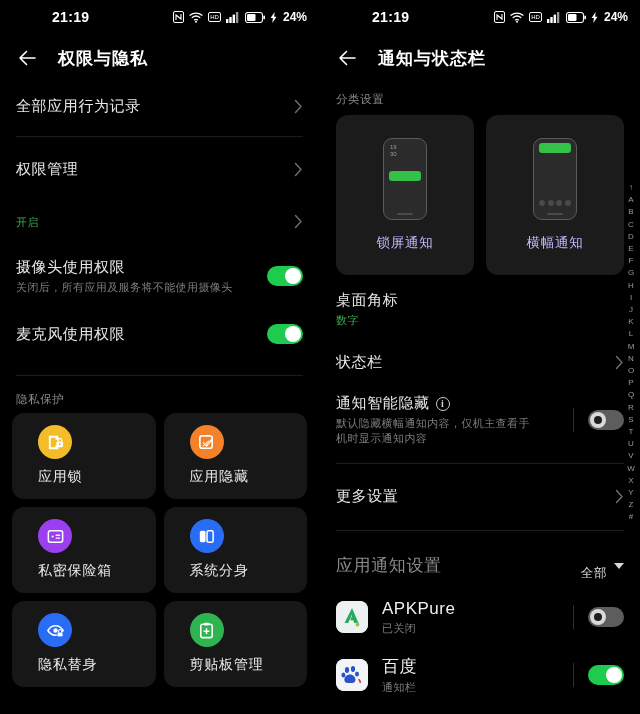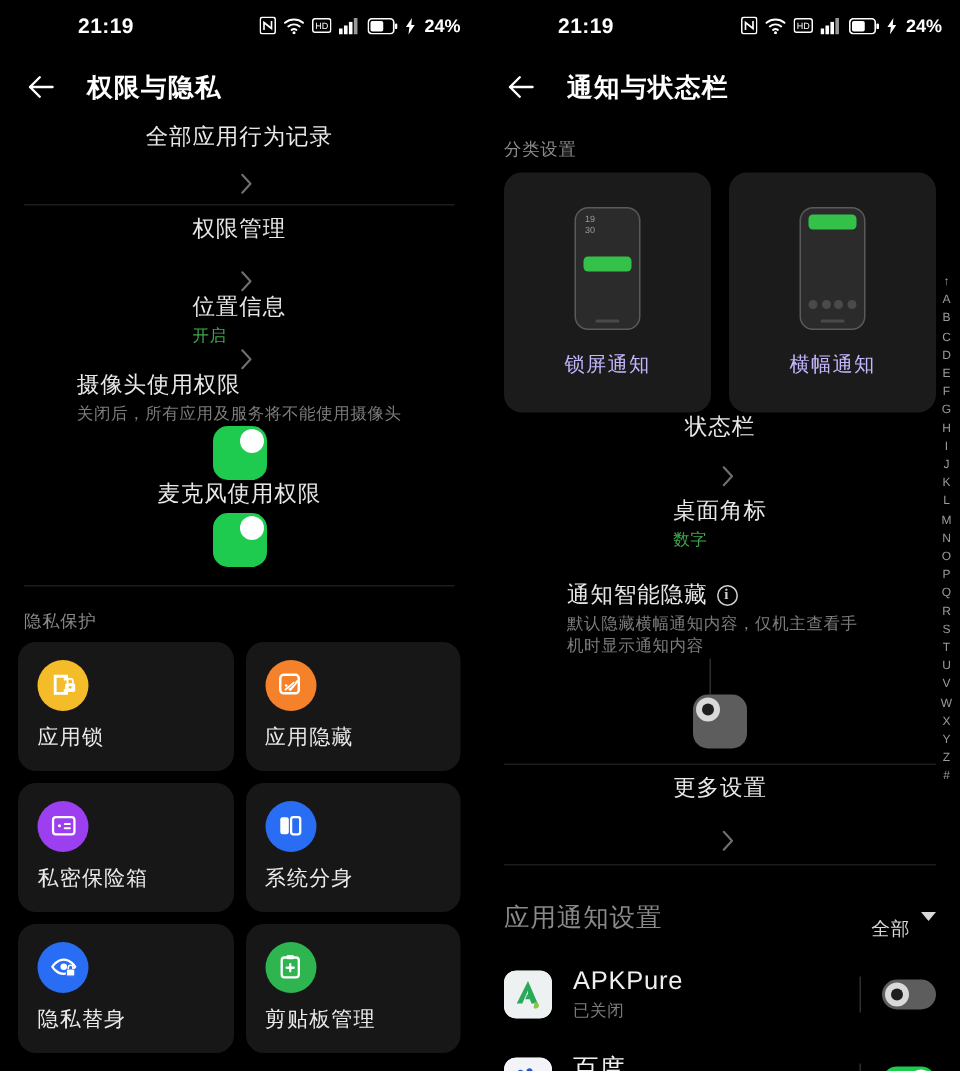--- a/index.html
+++ b/index.html
@@ -53,21 +53,20 @@
     color: #fff; font-size: 17px; font-weight: bold;
     letter-spacing: 1px;
   }
 
   
   .row {
     display: flex; align-items: center;
     padding: 0 16px;
     min-height: 52px;
     position: relative;
-    flex-direction: column;
   }
   .row-main { flex: 1 1 auto; min-width: 0; }
   .row-title {
     color: #e8e8e8; font-size: 15px; letter-spacing: .6px;
     display: flex; align-items: center; gap: 6px;
   }
   .row-sub {
     color: #7c7c7c; font-size: 11px; margin-top: 3px;
     letter-spacing: .4px; line-height: 1.35;
   }
@@ -111,21 +110,21 @@
   .grid {
     display: grid;
     grid-template-columns: 1fr 1fr;
     gap: 8px;
     padding: 0 12px;
   }
   .card {
     background: #171717;
     border-radius: 12px;
     height: 86px;
-    padding: 12px 0 0 13px;
+    padding: 12px 0 0 26px;
     cursor: pointer;
   }
   .card-ico {
     width: 34px; height: 34px; border-radius: 50%;
     display: flex; align-items: center; justify-content: center;
   }
   .card-ico svg { display: block; }
   .card-label {
     color: #eaeaea; font-size: 14px; margin-top: 9px;
     letter-spacing: .8px;
@@ -312,21 +311,20 @@
       <div class="row-main">
           <div class="row-title">权限管理</div>
         </div>
       <span class="chev"><svg width="9" height="15" viewBox="0 0 9 15">
             <path d="M1.5 1.5L7 7.5l-5.5 6" stroke="#6f6f6f" stroke-width="1.4" fill="none" stroke-linecap="round" stroke-linejoin="round"></path>
           </svg></span>
     </div>
 
     <div class="row">
       <div class="row-main">
-        <div class="row-title">位置信息</div>
         <div class="row-sub green">开启</div>
       </div>
       <span class="chev"><svg width="9" height="15" viewBox="0 0 9 15">
             <path d="M1.5 1.5L7 7.5l-5.5 6" stroke="#6f6f6f" stroke-width="1.4" fill="none" stroke-linecap="round" stroke-linejoin="round"></path>
           </svg></span>
     </div>
 
     <div class="row" style="min-height:58px;">
       <div class="row-main">
         <div class="row-title">摄像头使用权限</div>
@@ -501,34 +499,34 @@
               <i></i>
               <i></i>
               <i></i>
             </div>
           <div class="pm-home"></div>
         </div>
         <div class="cat-label">横幅通知</div>
       </div>
     </div>
 
+    <div class="row" style="min-height:56px;margin-top:6px;">
+      <div class="row-main">
+        <div class="row-title">桌面角标</div>
+        <div class="row-sub green">数字</div>
+      </div>
+    </div>
+
     <div class="row" style="min-height:50px;">
       <div class="row-main">
           <div class="row-title">状态栏</div>
         </div>
       <span class="chev"><svg width="9" height="15" viewBox="0 0 9 15">
             <path d="M1.5 1.5L7 7.5l-5.5 6" stroke="#6f6f6f" stroke-width="1.4" fill="none" stroke-linecap="round" stroke-linejoin="round"></path>
           </svg></span>
-    </div>
-
-    <div class="row" style="min-height:56px;margin-top:6px;">
-      <div class="row-main">
-        <div class="row-title">桌面角标</div>
-        <div class="row-sub green">数字</div>
-      </div>
     </div>
 
     <div class="row" style="min-height:66px;align-items:center;">
       <div class="row-main" style="padding-right:8px;">
         <div class="row-title">
           <span>通知智能隐藏</span>
           <span class="info-ico">i</span>
         </div>
         <div class="row-sub" style="max-width:196px;">默认隐藏横幅通知内容，仅机主查看手机时显示通知内容</div>
       </div>

